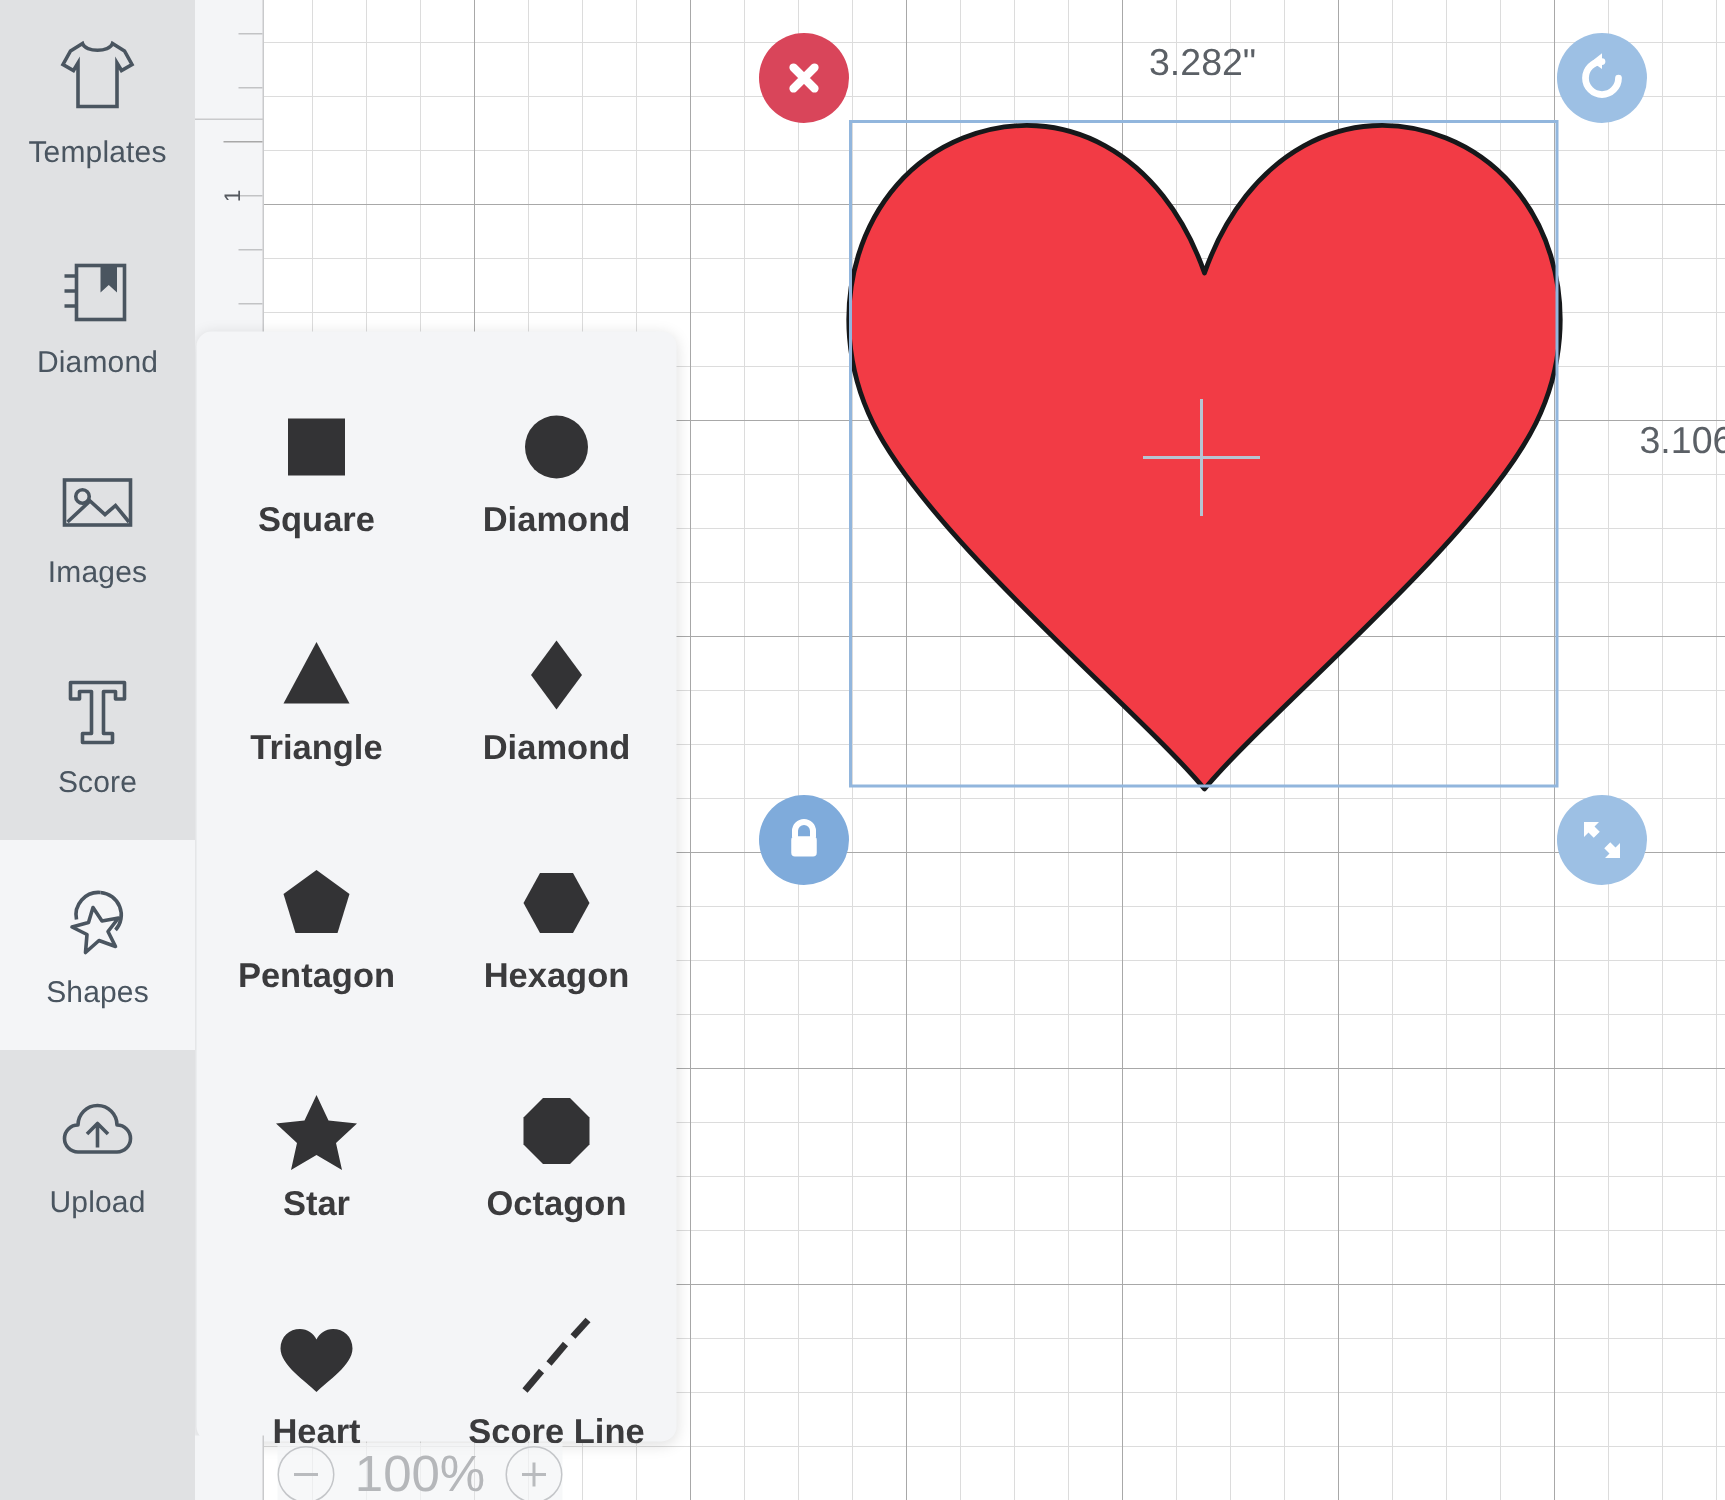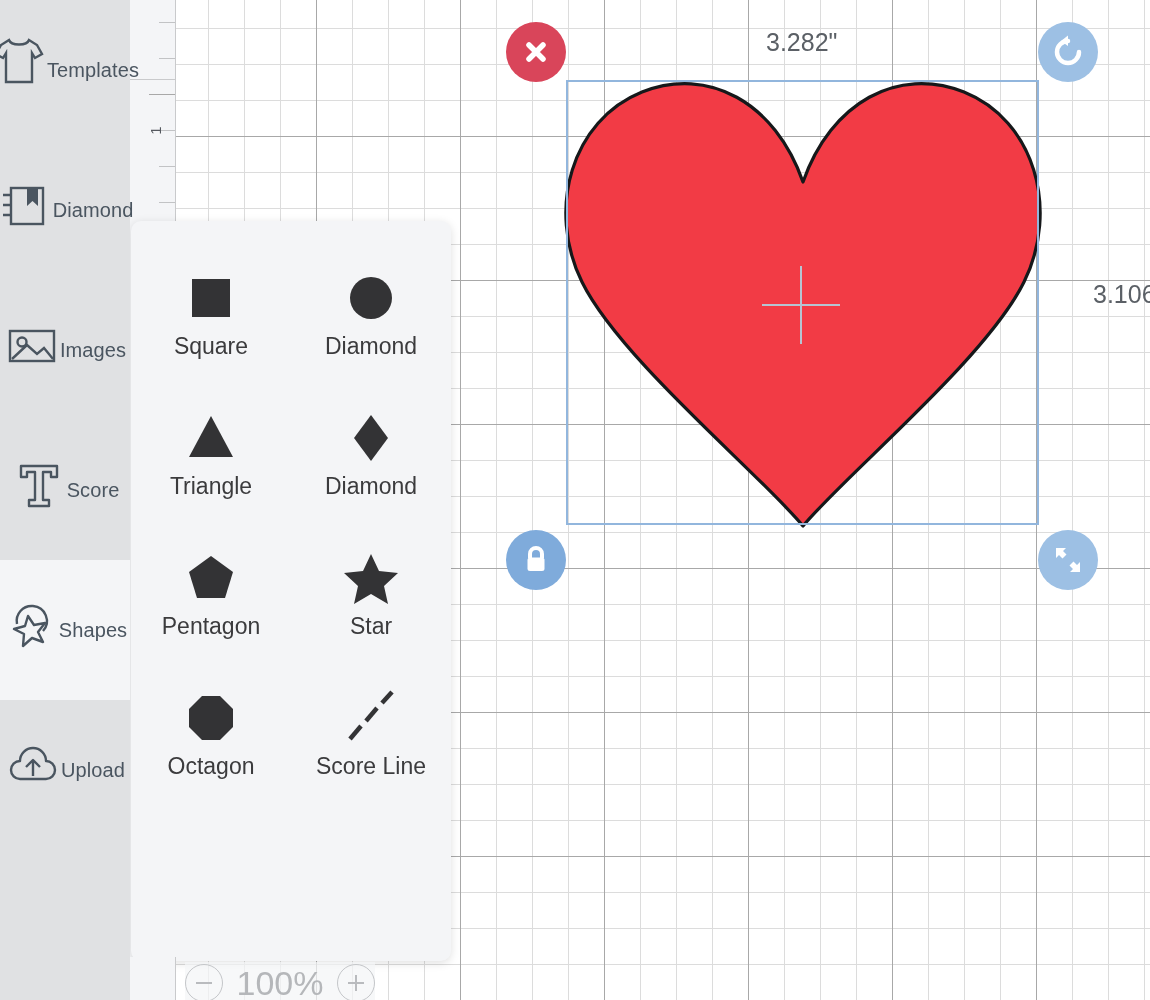--- a/index.html
+++ b/index.html
@@ -54,21 +54,21 @@
     background: #c9cacc;
   }
 
   
   #sidebar {
     position: absolute; left: 0; top: 0; width: 130px; height: 1000px;
     background: #e0e1e3; z-index: 30;
   }
   .side-item {
     position: relative; width: 130px; height: 140px;
-    display: flex; flex-direction: row;
+    display: flex; flex-direction: column;
     align-items: center; justify-content: center;
     cursor: pointer;
   }
   .side-item.active { background: #f4f5f7; }
   .side-icon { width: 56px; height: 56px; display: block; margin-bottom: 8px; }
   .side-icon svg { width: 56px; height: 56px; display: block; }
   .side-label {
     font-size: 20px; color: #4a5560; letter-spacing: .1px;
   }
 
@@ -77,21 +77,22 @@
     position: absolute; left: 131px; top: 221px;
     width: 320px; height: 740px;
     background: #f4f5f7;
     border-radius: 10px;
     box-shadow: 0 2px 10px rgba(0,0,0,.13);
     z-index: 25;
     padding-top: 22px;
   }
   #shapes-grid {
     display: grid; grid-template-columns: 1fr 1fr;
-    row-gap: 0px;
+    row-gap: 12px;
+    font-weight: bold;
   }
   .shape-cell {
     height: 140px;
     display: flex; flex-direction: column;
     align-items: center; justify-content: center;
     cursor: pointer;
   }
   .shape-glyph { width: 62px; height: 62px; display: block; margin-bottom: 4px; }
   .shape-glyph svg { width: 62px; height: 62px; display: block; }
   .shape-label { font-size: 23px; color: #3b3b3d; }
@@ -337,39 +338,55 @@
 
       <div class="shape-cell">
         <span class="shape-glyph">
           <svg viewBox="0 0 62 62">
               <polygon points="31,9 53,25 45,51 17,51 9,25" fill="#333335"></polygon>
             </svg>
         </span>
         <span class="shape-label">Pentagon</span>
       </div>
 
+      <div class="shape-cell">
+        <span class="shape-glyph">
+          <svg viewBox="0 0 62 62">
+              <polygon points="20,11 42,11 53,31 42,51 20,51 9,31" fill="#333335"></polygon>
+            </svg>
+        </span>
+        <span class="shape-label">Hexagon</span>
+      </div>
 
       <div class="shape-cell">
         <span class="shape-glyph">
           <svg viewBox="0 0 62 62">
               <polygon points="31,7 39,24 58,26 44,39 48,57 31,47 14,57 18,39 4,26 23,24" fill="#333335"></polygon>
             </svg>
         </span>
         <span class="shape-label">Star</span>
       </div>
 
       <div class="shape-cell">
         <span class="shape-glyph">
           <svg viewBox="0 0 62 62">
               <polygon points="22,9 40,9 53,22 53,40 40,53 22,53 9,40 9,22" fill="#333335"></polygon>
             </svg>
         </span>
         <span class="shape-label">Octagon</span>
       </div>
 
+      <div class="shape-cell">
+        <span class="shape-glyph">
+          <svg viewBox="0 0 62 62">
+            <path d="M31 53 C24 46 7 35 7 24 C7 16 13 11 20 11 C25 11 29 14 31 18 C33 14 37 11 42 11 C49 11 55 16 55 24 C55 35 38 46 31 53 Z" fill="#333335"></path>
+          </svg>
+        </span>
+        <span class="shape-label">Heart</span>
+      </div>
 
       <div class="shape-cell">
         <span class="shape-glyph">
           <svg viewBox="0 0 62 62" stroke="#333335" stroke-width="4.5" stroke-linecap="butt">
             <path d="M10 52 L21 39"></path>
             <path d="M26 34 L37 21"></path>
             <path d="M42 16 L52 5"></path>
           </svg>
         </span>
         <span class="shape-label">Score Line</span>

